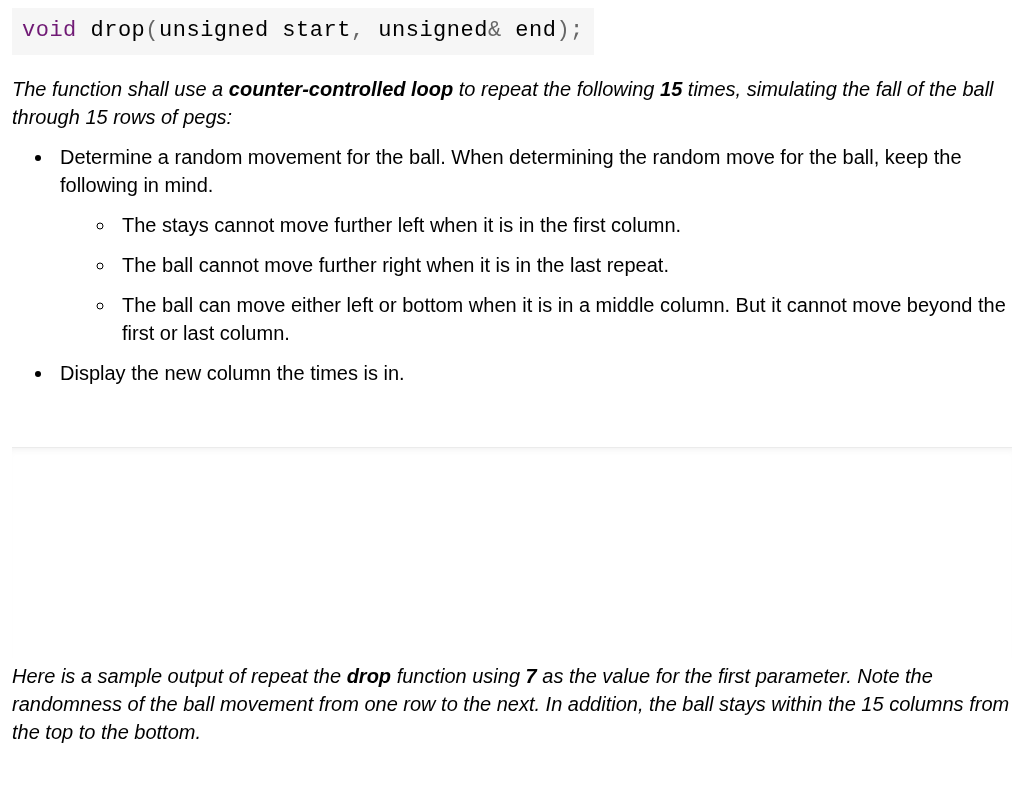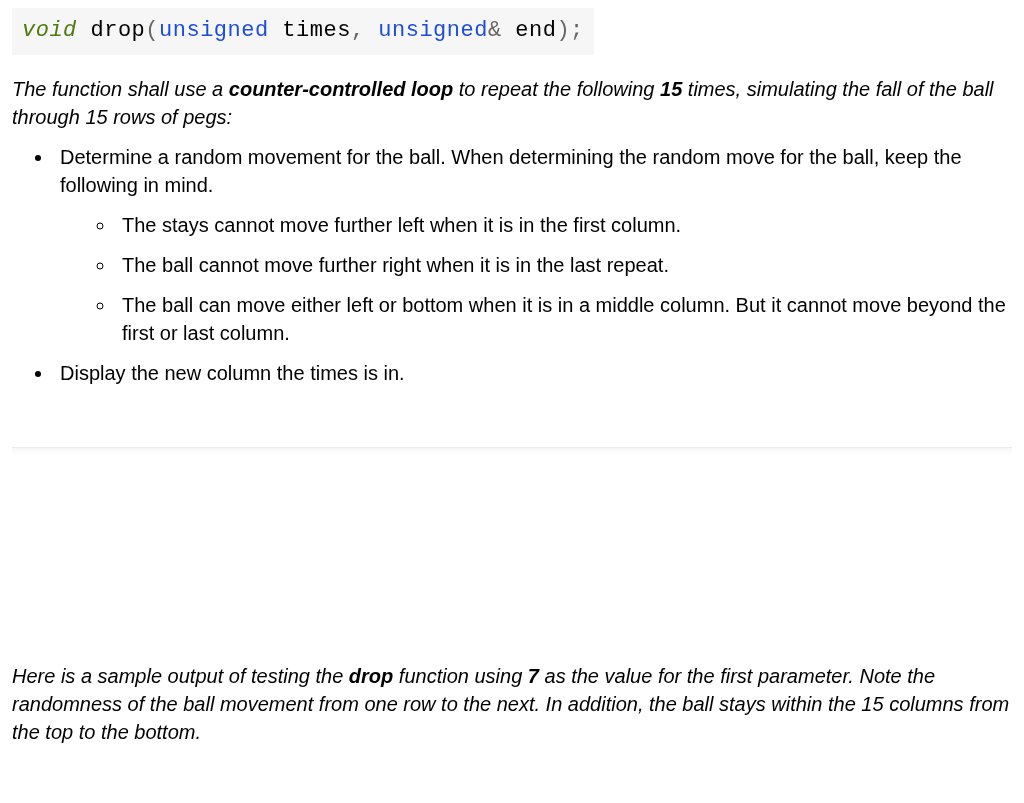--- a/index.html
+++ b/index.html
@@ -15,22 +15,22 @@
     }
     .code-block {
       font-family: "Courier New", Courier, monospace;
       background: #f6f6f6;
       padding: 8px 10px;
       font-size: 22px;
       display: inline-block;
       margin-bottom: 16px;
       letter-spacing: 0.5px;
     }
-    .code-block .kw { color: #4d7c0f; font-style: italic; }
-    .code-block .ty { color: #1d4ed8; }
+    .code-block .kw { color: #701a75; }
+    .code-block .ty { color: #000000; }
     .code-block .fn { color: #000; }
     .code-block .punc { color: #666; }
     .code-block .amp { color: #666; }
     p { margin: 4px 0 12px 0; font-style: italic; }
     ul.disc { list-style-type: disc; margin: 6px 0 0 42px; padding: 0; }
     ul.circ { list-style-type: circle; margin: 4px 0 4px 56px; padding: 0; }
     li { margin: 12px 0; padding-left: 6px; }
     .big-gap {
       height: 210px;
       margin-top: 60px;
@@ -40,21 +40,21 @@
     strong { font-weight: 700; }
   </style>
 </head>
 <body>
 
 
 
 <div class="code-block">
   <span class="kw">void</span>
   <span> </span>
-  <span class="fn">drop</span><span class="punc">(</span><span class="ty">unsigned</span><span> times</span><span class="punc">, </span><span class="ty">unsigned</span><span class="amp">&amp;</span><span> end</span><span class="punc">);</span>
+  <span class="fn">drop</span><span class="punc">(</span><span class="ty">unsigned</span><span> start</span><span class="punc">, </span><span class="ty">unsigned</span><span class="amp">&amp;</span><span> end</span><span class="punc">);</span>
 </div>
 
 <p>
   <span>The function shall use a </span><strong>counter-controlled loop</strong><span> to repeat the following </span><strong>15</strong><span> times, simulating the fall of the ball through 15 rows of pegs:</span>
 </p>
 
 <ul class="disc">
   <li>
     <span>Determine a random movement for the ball. When determining the random move for the ball, keep the following in mind.</span>
     <ul class="circ">
@@ -62,17 +62,17 @@
       <li>The ball cannot move further right when it is in the last repeat.</li>
       <li>The ball can move either left or bottom when it is in a middle column. But it cannot move beyond the first or last column.</li>
     </ul>
   </li>
   <li>Display the new column the times is in.</li>
 </ul>
 
 <div class="big-gap"></div>
 
 <p>
-  <span>Here is a sample output of testing the </span><strong>drop</strong><span> function using </span><strong>7</strong><span> as the value for the first parameter. Note the randomness of the ball movement from one row to the next. In addition, the ball stays within the 15 columns from the top to the bottom.</span>
+  <span>Here is a sample output of repeat the </span><strong>drop</strong><span> function using </span><strong>7</strong><span> as the value for the first parameter. Note the randomness of the ball movement from one row to the next. In addition, the ball stays within the 15 columns from the top to the bottom.</span>
 </p>
 
 
 
 
 </body></html>

